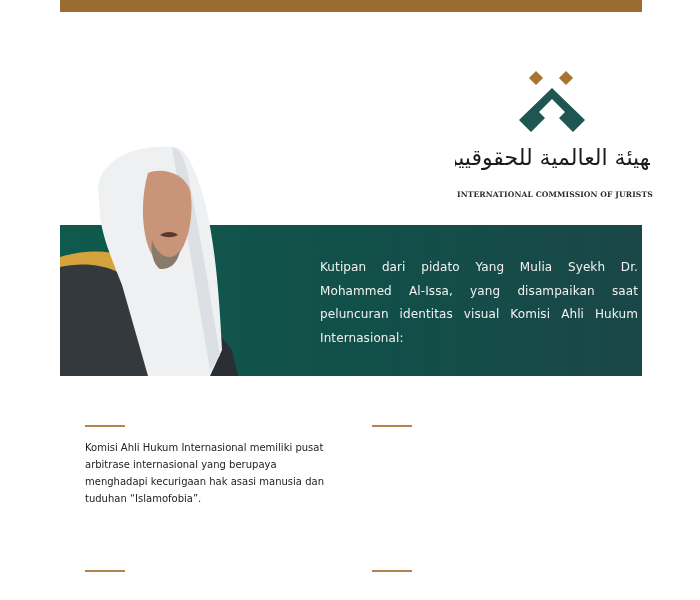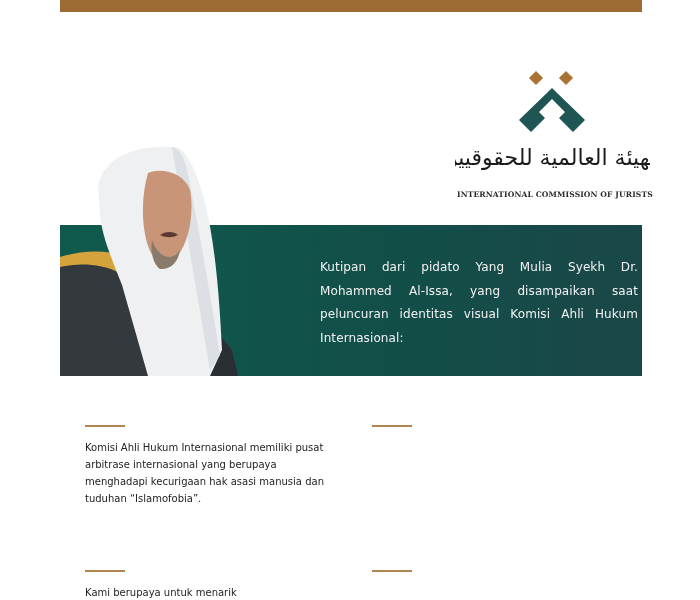--- a/index.html
+++ b/index.html
@@ -60,17 +60,16 @@
 
 <div class="card c1">
   <div class="rule"></div>
   <div class="text">Komisi Ahli Hukum Internasional memiliki pusat arbitrase internasional yang berupaya menghadapi kecurigaan hak asasi manusia dan tuduhan “Islamofobia”.</div>
 </div>
 <div class="card c2">
   <div class="rule"></div>
 </div>
 <div class="card c3">
   <div class="rule"></div>
-  <div class="text">Kami berupaya untuk menarik</div>
 </div>
 <div class="card c4">
   <div class="rule"></div>
 </div>
 
 </body></html>

